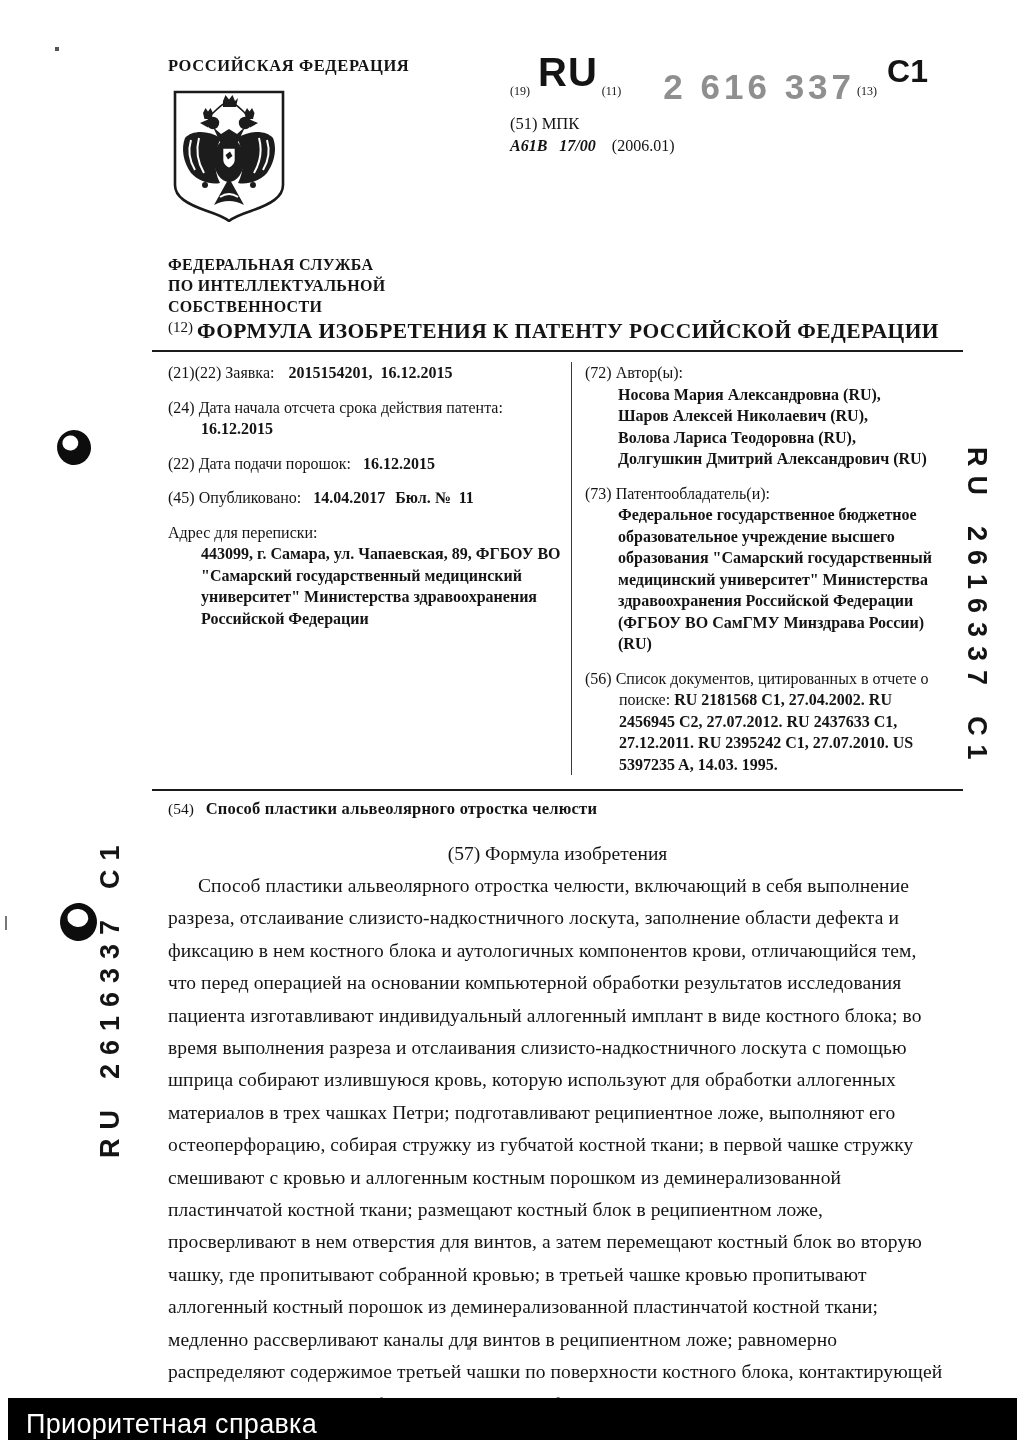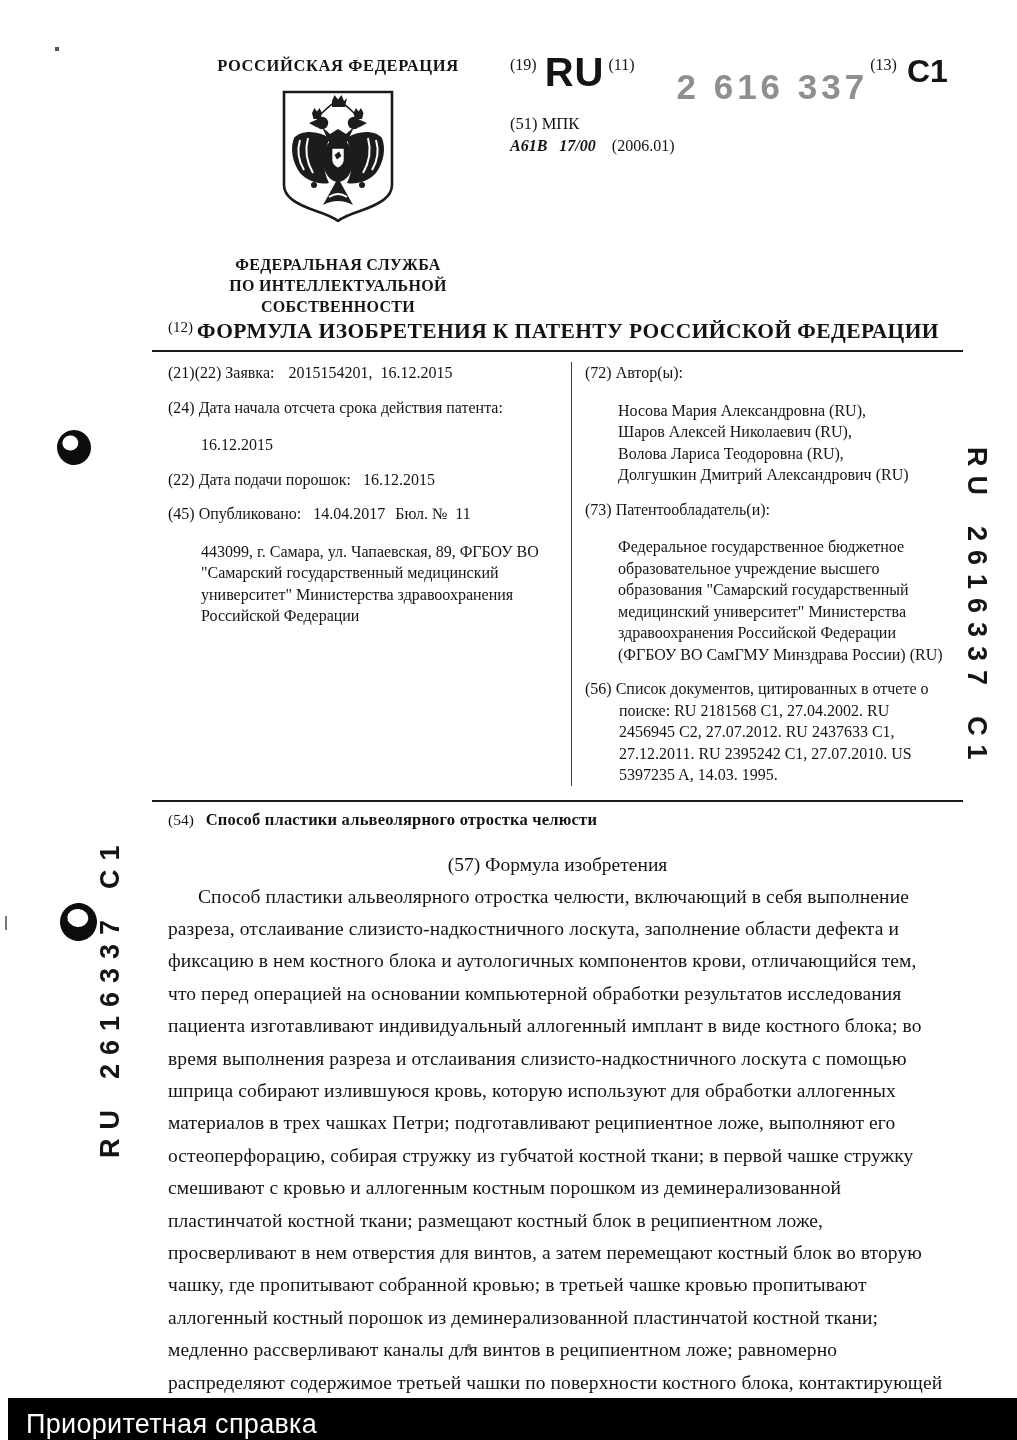--- a/index.html
+++ b/index.html
@@ -2,48 +2,48 @@
 <html><head>
 <meta charset="utf-8">
 <style>
   html,body{margin:0;padding:0;background:#ffffff;}
   .sheet{position:relative;width:1017px;height:1440px;background:#fff;overflow:hidden;
          font-family:"Liberation Serif",serif;color:#141414;}
   .content{position:absolute;left:168px;top:50px;width:779px;}
 
   
   .hdr{display:flex;}
-  .hdr-left{width:340px;text-align:center;flex:0 0 340px;}
+  .hdr-left{width:340px;flex:0 0 340px;}
   .country{font-weight:bold;font-size:16.5px;letter-spacing:.6px;margin-top:6px;}
   .coa{margin-top:12px;}
   .office{font-weight:bold;font-size:16px;line-height:21px;margin-top:28px;letter-spacing:.3px;}
   .hdr-right{padding-left:2px;padding-top:4px;}
   .pubrow{white-space:nowrap;display:flex;align-items:flex-start;}
-  .pcode{font-size:16px;padding-top:2px;}
+  .pcode{font-size:12px;padding-top:2px;margin-top:28px;}
   .ru-big{font-family:"Liberation Sans",sans-serif;font-weight:bold;font-size:40px;line-height:36px;margin:0 4px 0 8px;letter-spacing:1px;}
   .num-gray{font-family:"Liberation Sans",sans-serif;font-weight:bold;font-size:35px;line-height:34px;
             letter-spacing:4px;margin:16px 2px 0 42px;}
   .kind{font-family:"Liberation Sans",sans-serif;font-weight:bold;font-size:32px;line-height:34px;margin-left:10px;}
   .ipc-label{font-size:16.5px;margin-top:10px;}
   .ipc-line{font-size:16px;margin-top:3px;}
   .ipc-class{font-weight:bold;font-style:italic;white-space:pre;}
   .ipc-year{margin-left:12px;}
 
   
   .doctitle{margin-top:2px;white-space:nowrap;}
   .doctitle .sc{font-size:15px;vertical-align:6px;}
   .doctitle .t{font-weight:bold;font-size:21.5px;letter-spacing:.4px;}
 
   
   .cols{display:flex;margin:6px -16px 0 -16px;padding:10px 14px 14px 16px;
         border-top:2px solid #1b1b1b;border-bottom:2px solid #1b1b1b;min-height:408px;}
   .colL{flex:0 0 397px;width:397px;padding-right:6px;font-size:16px;line-height:21.5px;}
   .colR{flex:1;border-left:1.5px solid #3a3a3a;padding-left:13px;font-size:16px;line-height:21.5px;}
   .blk{margin-bottom:13px;}
-  .b{font-weight:normal;margin-top:16px;}
+  .b{font-weight:bold;}
   .ind{padding-left:33px;}
   .prelines{white-space:pre-line;}
   .hang{padding-left:34px;text-indent:-34px;}
 
   
   .t54{margin-top:8px;font-size:15.5px;}
   .t54 .t{font-weight:bold;font-size:16.5px;margin-left:8px;letter-spacing:.2px;}
   .t57{margin-top:24px;text-align:center;font-size:19.5px;}
   .claims{margin-top:5px;font-size:19.5px;line-height:32.4px;text-indent:30px;
           letter-spacing:.1px;width:779px;}
@@ -182,20 +182,21 @@
           <span>Дата подачи порошок:</span>
           <span class="b" style="margin-left:8px;">16.12.2015</span>
         </div>
         <div class="blk">
           <span>(45)</span>
           <span>Опубликовано:</span>
           <span class="b" style="margin-left:8px;">14.04.2017</span>
           <span class="b" style="white-space:pre;margin-left:6px;">Бюл. №  11</span>
         </div>
         <div>
+          <div>Адрес для переписки:</div>
           <div class="b ind">443099, г. Самара, ул. Чапаевская, 89, ФГБОУ ВО "Самарский государственный медицинский университет" Министерства здравоохранения Российской Федерации</div>
         </div>
       </div>
 
       <div class="colR">
         <div class="blk">
           <div>
             <span>(72)</span>
             <span>Автор(ы):</span>
           </div>

